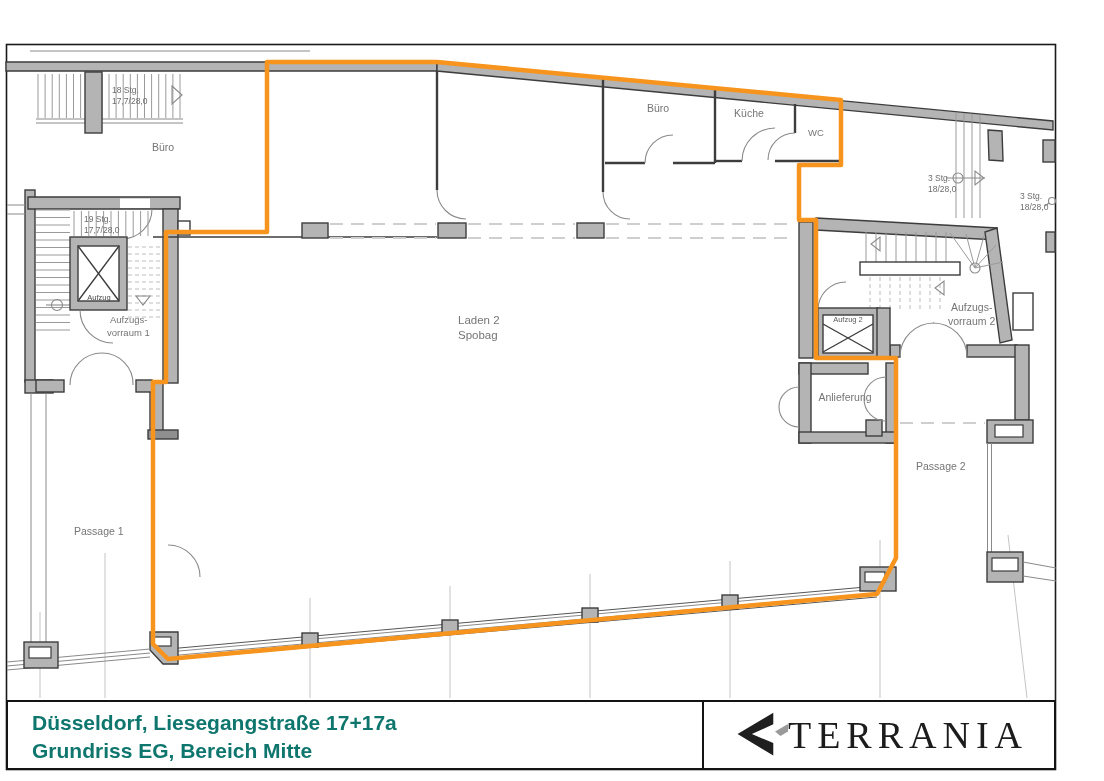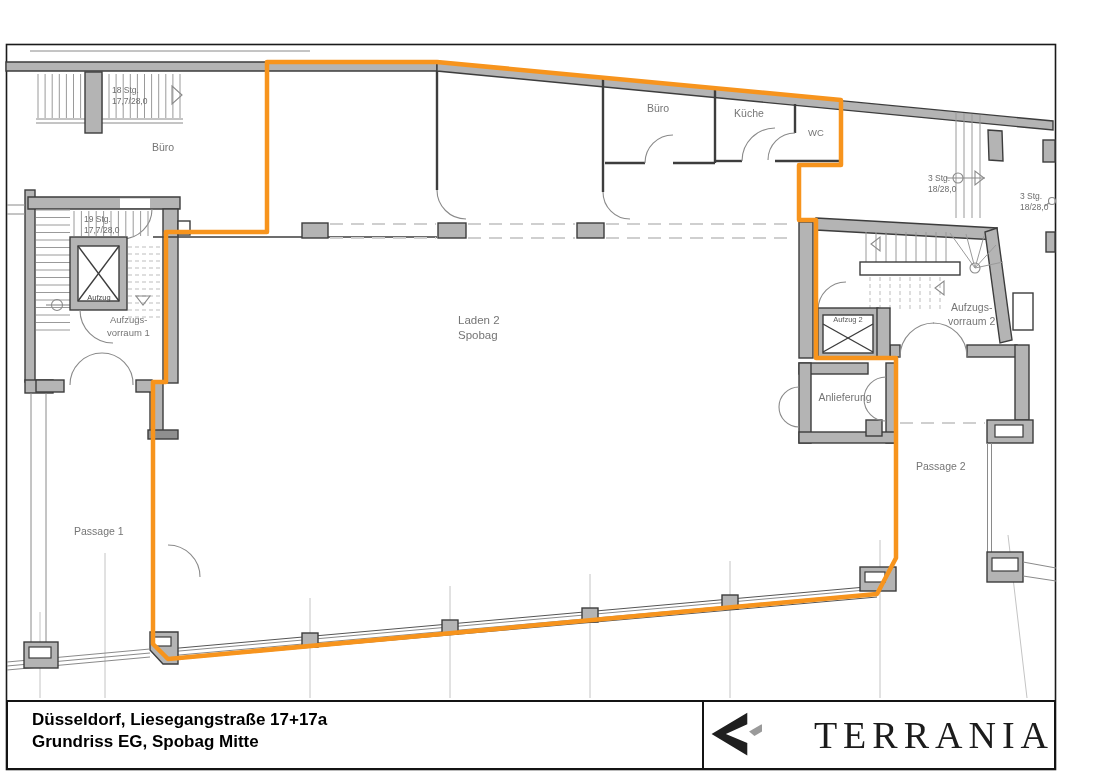--- a/index.html
+++ b/index.html
@@ -21,23 +21,23 @@
   .grid{stroke:#c4c4c4;stroke-width:1;fill:none;}
   .arc{stroke:#8a8a8a;stroke-width:1.1;fill:none;}
   .wline{stroke:#3d3d3d;stroke-width:2.4;fill:none;}
   .wline-thin{stroke:#3d3d3d;stroke-width:1.4;fill:none;}
   .orange{fill:none;stroke-width:4.5;stroke-linejoin:round;stroke-linecap:square;}
 
   #titleblock{position:absolute;left:6px;top:700px;width:1050px;height:70px;
               box-sizing:border-box;border:2px solid #141414;background:#fff;display:flex;}
   #tb-left{width:696px;box-sizing:border-box;border-right:2px solid #141414;
            padding:7px 0 0 24px;}
-  #tb-left div{font-size:17px;font-weight:bold;color:#000000;line-height:1.32;
+  #tb-left div{font-size:21px;font-weight:bold;color:#0f766e;line-height:1.32;
                font-family:"Liberation Sans", sans-serif;}
-  #tb-right{flex:1;display:flex;align-items:center;justify-content:space-between;}
+  #tb-right{flex:1;display:flex;align-items:center;justify-content:center;}
   #logo-text{font-family:"Liberation Serif", serif;font-size:38px;color:#1c1c1c;
              letter-spacing:6px;line-height:1;}
 </style>
 </head>
 <body>
 
 <div id="stage">
 
 <svg id="plan" width="1104" height="781" viewBox="0 0 1104 781">
 
@@ -341,21 +341,21 @@
            L896,558 L877,594 L168,659 L153,644 L153,382 L166,382 L166,232 L267,232 Z"></path>
 
   <text class="big-label" x="458" y="324">Laden 2</text>
   <text class="big-label" x="458" y="339">Spobag</text>
   <text class="room-label" x="74" y="535">Passage 1</text>
 </svg>
 
 <div id="titleblock">
   <div id="tb-left">
     <div>Düsseldorf, Liesegangstraße 17+17a</div>
-    <div>Grundriss EG, Spobag Mitte</div>
+    <div>Grundriss EG, Bereich Mitte</div>
   </div>
   <div id="tb-right">
     <svg width="58" height="50" viewBox="0 0 64 56">
       <polygon fill="#1f1f1f" points="48,3 8,27 48,51 48,37 24,27 48,16"></polygon>
       <polygon fill="#9a9a9a" points="50,24 64,16 70,21 56,29"></polygon>
     </svg>
     <span id="logo-text">TERRANIA</span>
   </div>
 </div>
 

